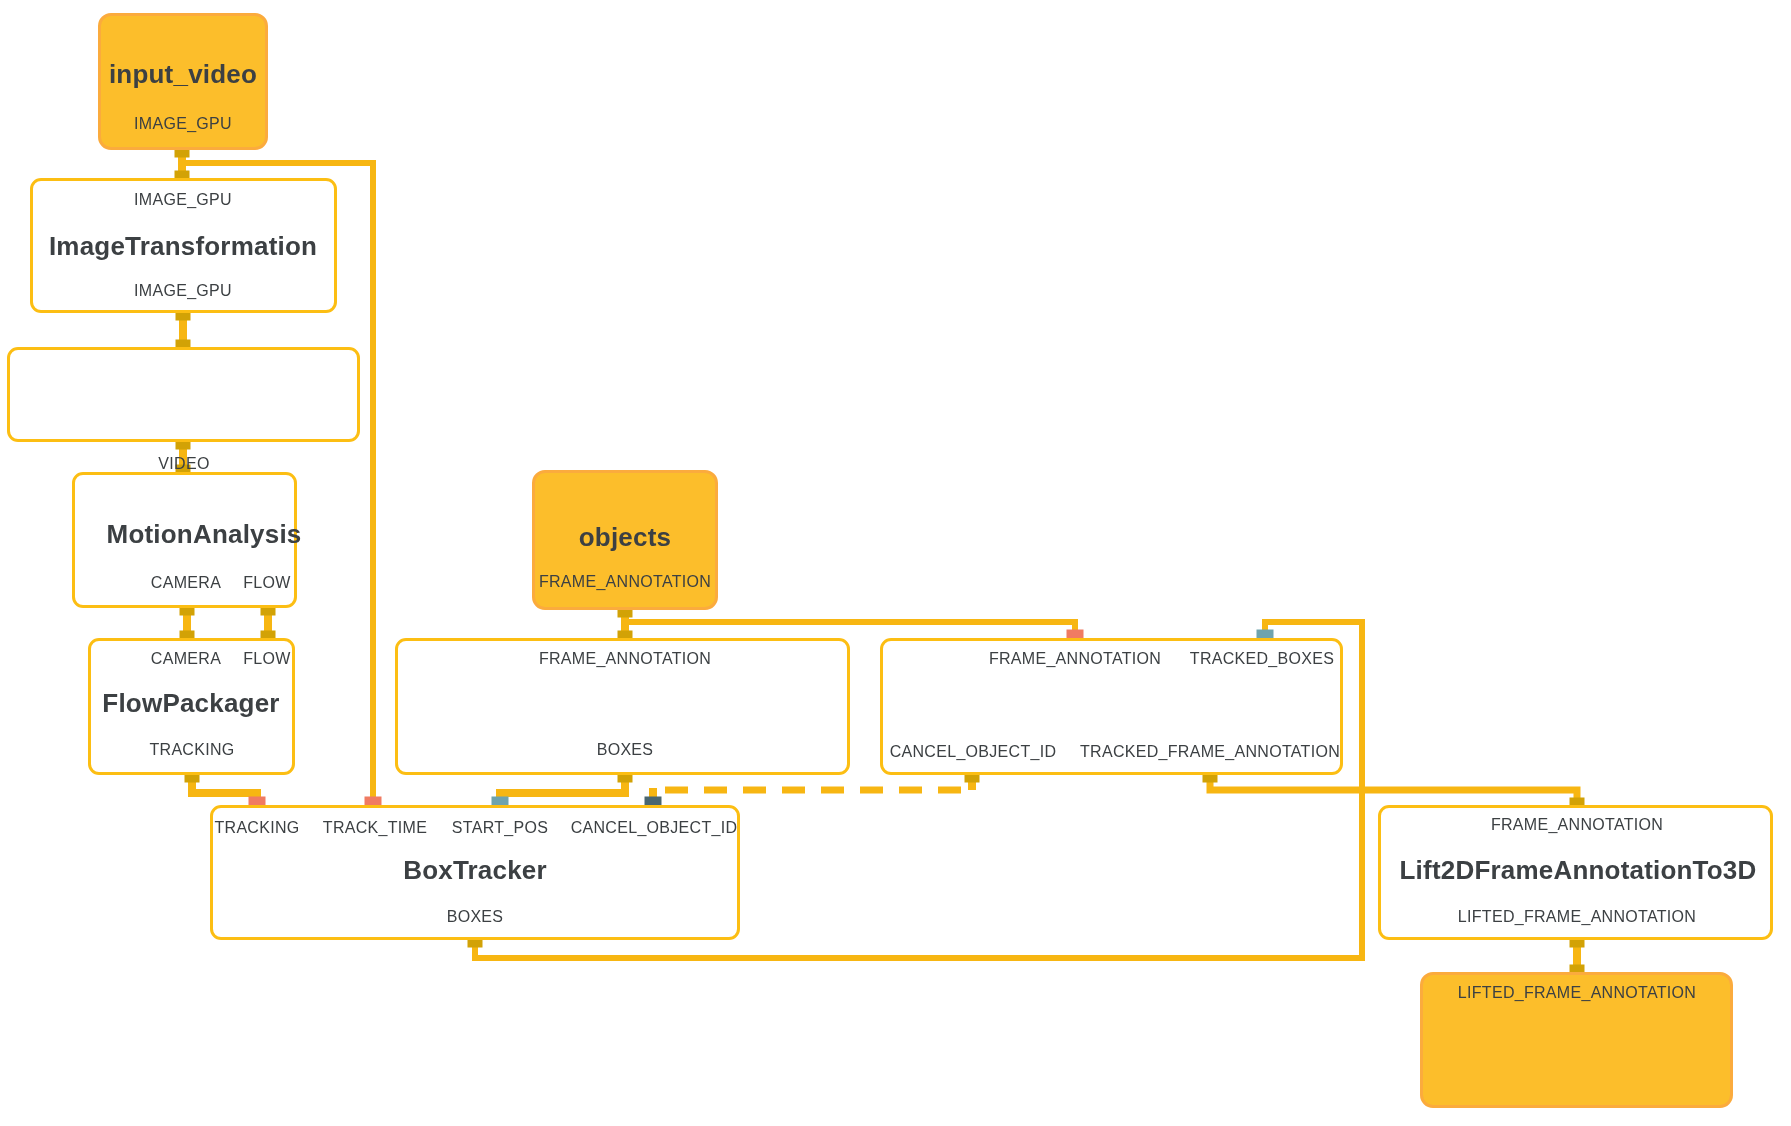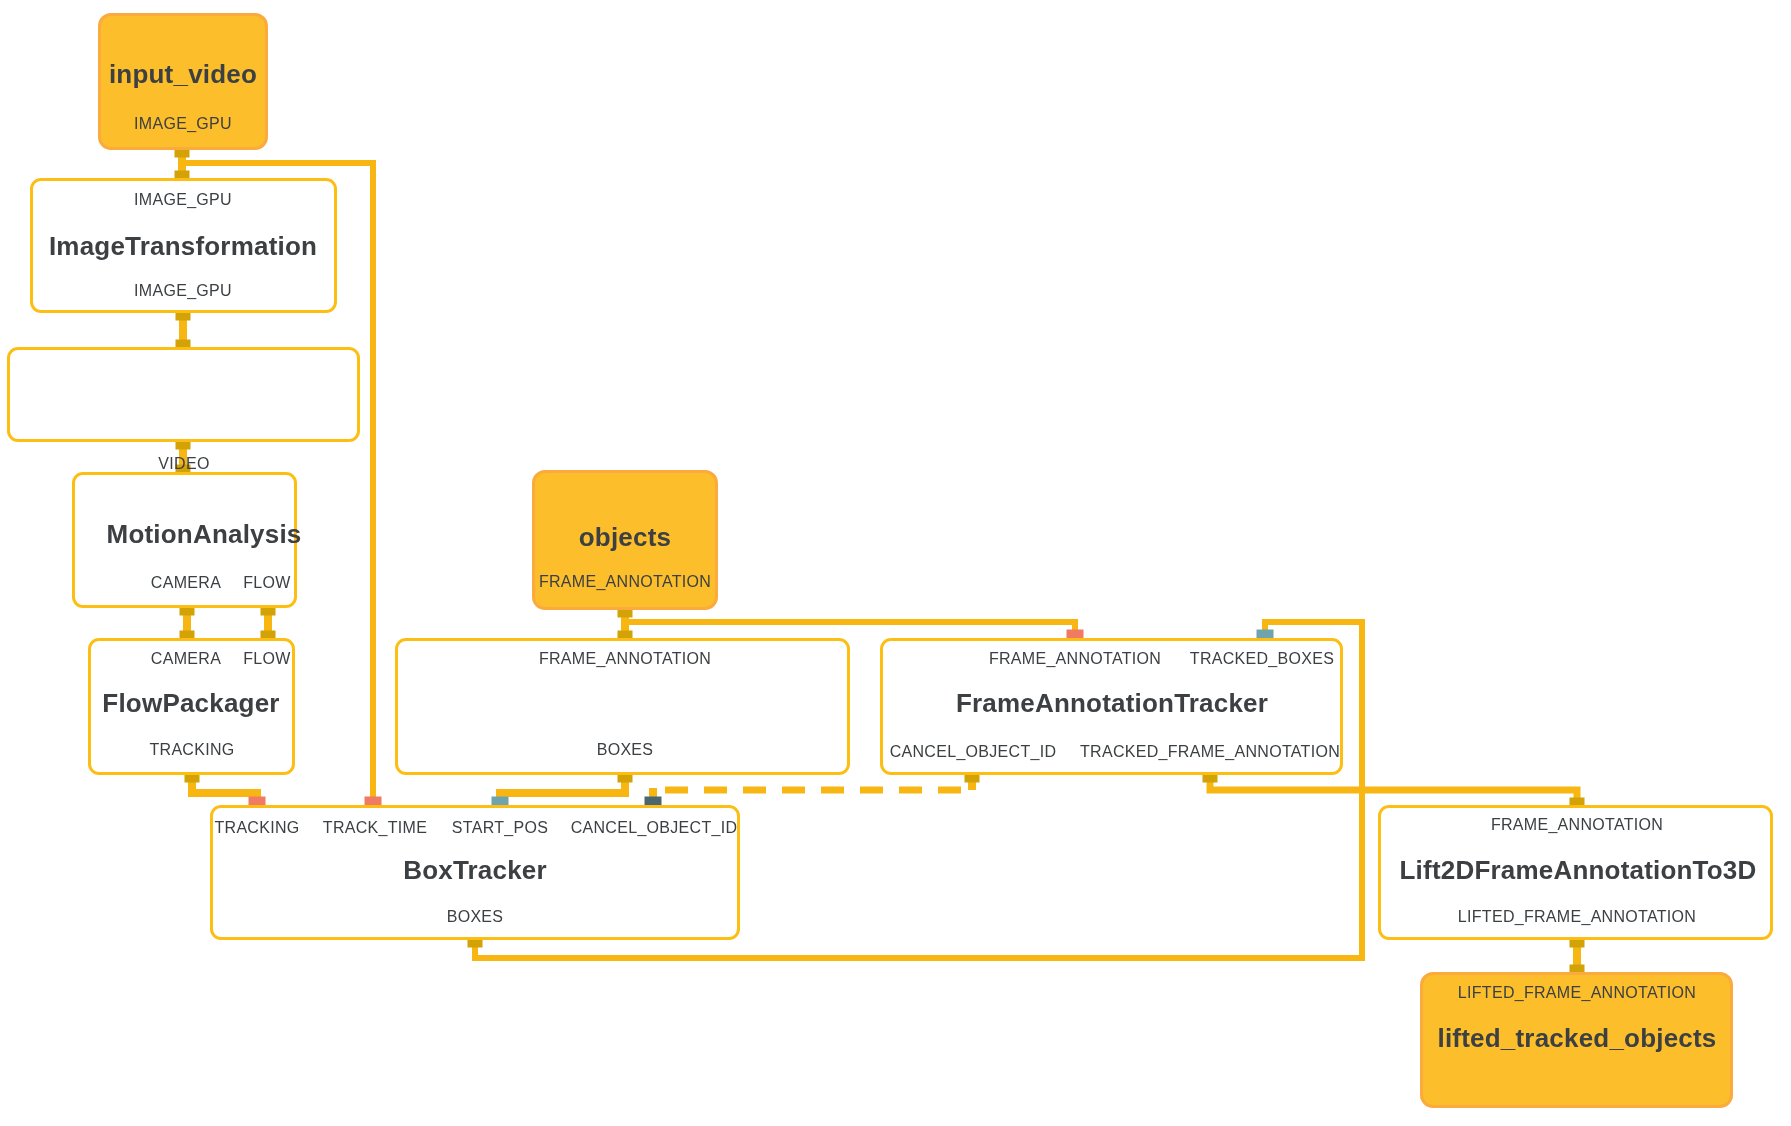--- a/index.html
+++ b/index.html
@@ -117,31 +117,29 @@
   <span class="lbl" style="left:192px;top:750px;">TRACKING</span>
 
   <span class="title" style="left:625px;top:537px;">objects</span>
   <span class="lbl" style="left:625px;top:582px;">FRAME_ANNOTATION</span>
 
   <span class="lbl" style="left:625px;top:659px;">FRAME_ANNOTATION</span>
   <span class="lbl" style="left:625px;top:750px;">BOXES</span>
 
   <span class="lbl" style="left:1075px;top:659px;">FRAME_ANNOTATION</span>
   <span class="lbl" style="left:1262px;top:659px;">TRACKED_BOXES</span>
-  <span class="title" style="left:1112px;top:703px;">FrameAnnotationTracker</span>
   <span class="lbl" style="left:973px;top:752px;">CANCEL_OBJECT_ID</span>
   <span class="lbl" style="left:1210px;top:752px;">TRACKED_FRAME_ANNOTATION</span>
 
   <span class="lbl" style="left:257px;top:828px;">TRACKING</span>
   <span class="lbl" style="left:375px;top:828px;text-align:center;">TRACK_TIME</span>
   <span class="lbl" style="left:500px;top:828px;">START_POS</span>
   <span class="lbl" style="left:654px;top:828px;">CANCEL_OBJECT_ID</span>
   <span class="title" style="left:475px;top:870px;">BoxTracker</span>
   <span class="lbl" style="left:475px;top:917px;">BOXES</span>
 
   <span class="lbl" style="left:1577px;top:825px;">FRAME_ANNOTATION</span>
   <span class="title" style="left:1578px;top:870px;">Lift2DFrameAnnotationTo3D</span>
   <span class="lbl" style="left:1577px;top:917px;">LIFTED_FRAME_ANNOTATION</span>
 
   <span class="lbl" style="left:1577px;top:993px;">LIFTED_FRAME_ANNOTATION</span>
-  <span class="title" style="left:1577px;top:1038px;">lifted_tracked_objects</span>
 
 </div>
 
 </body></html>

